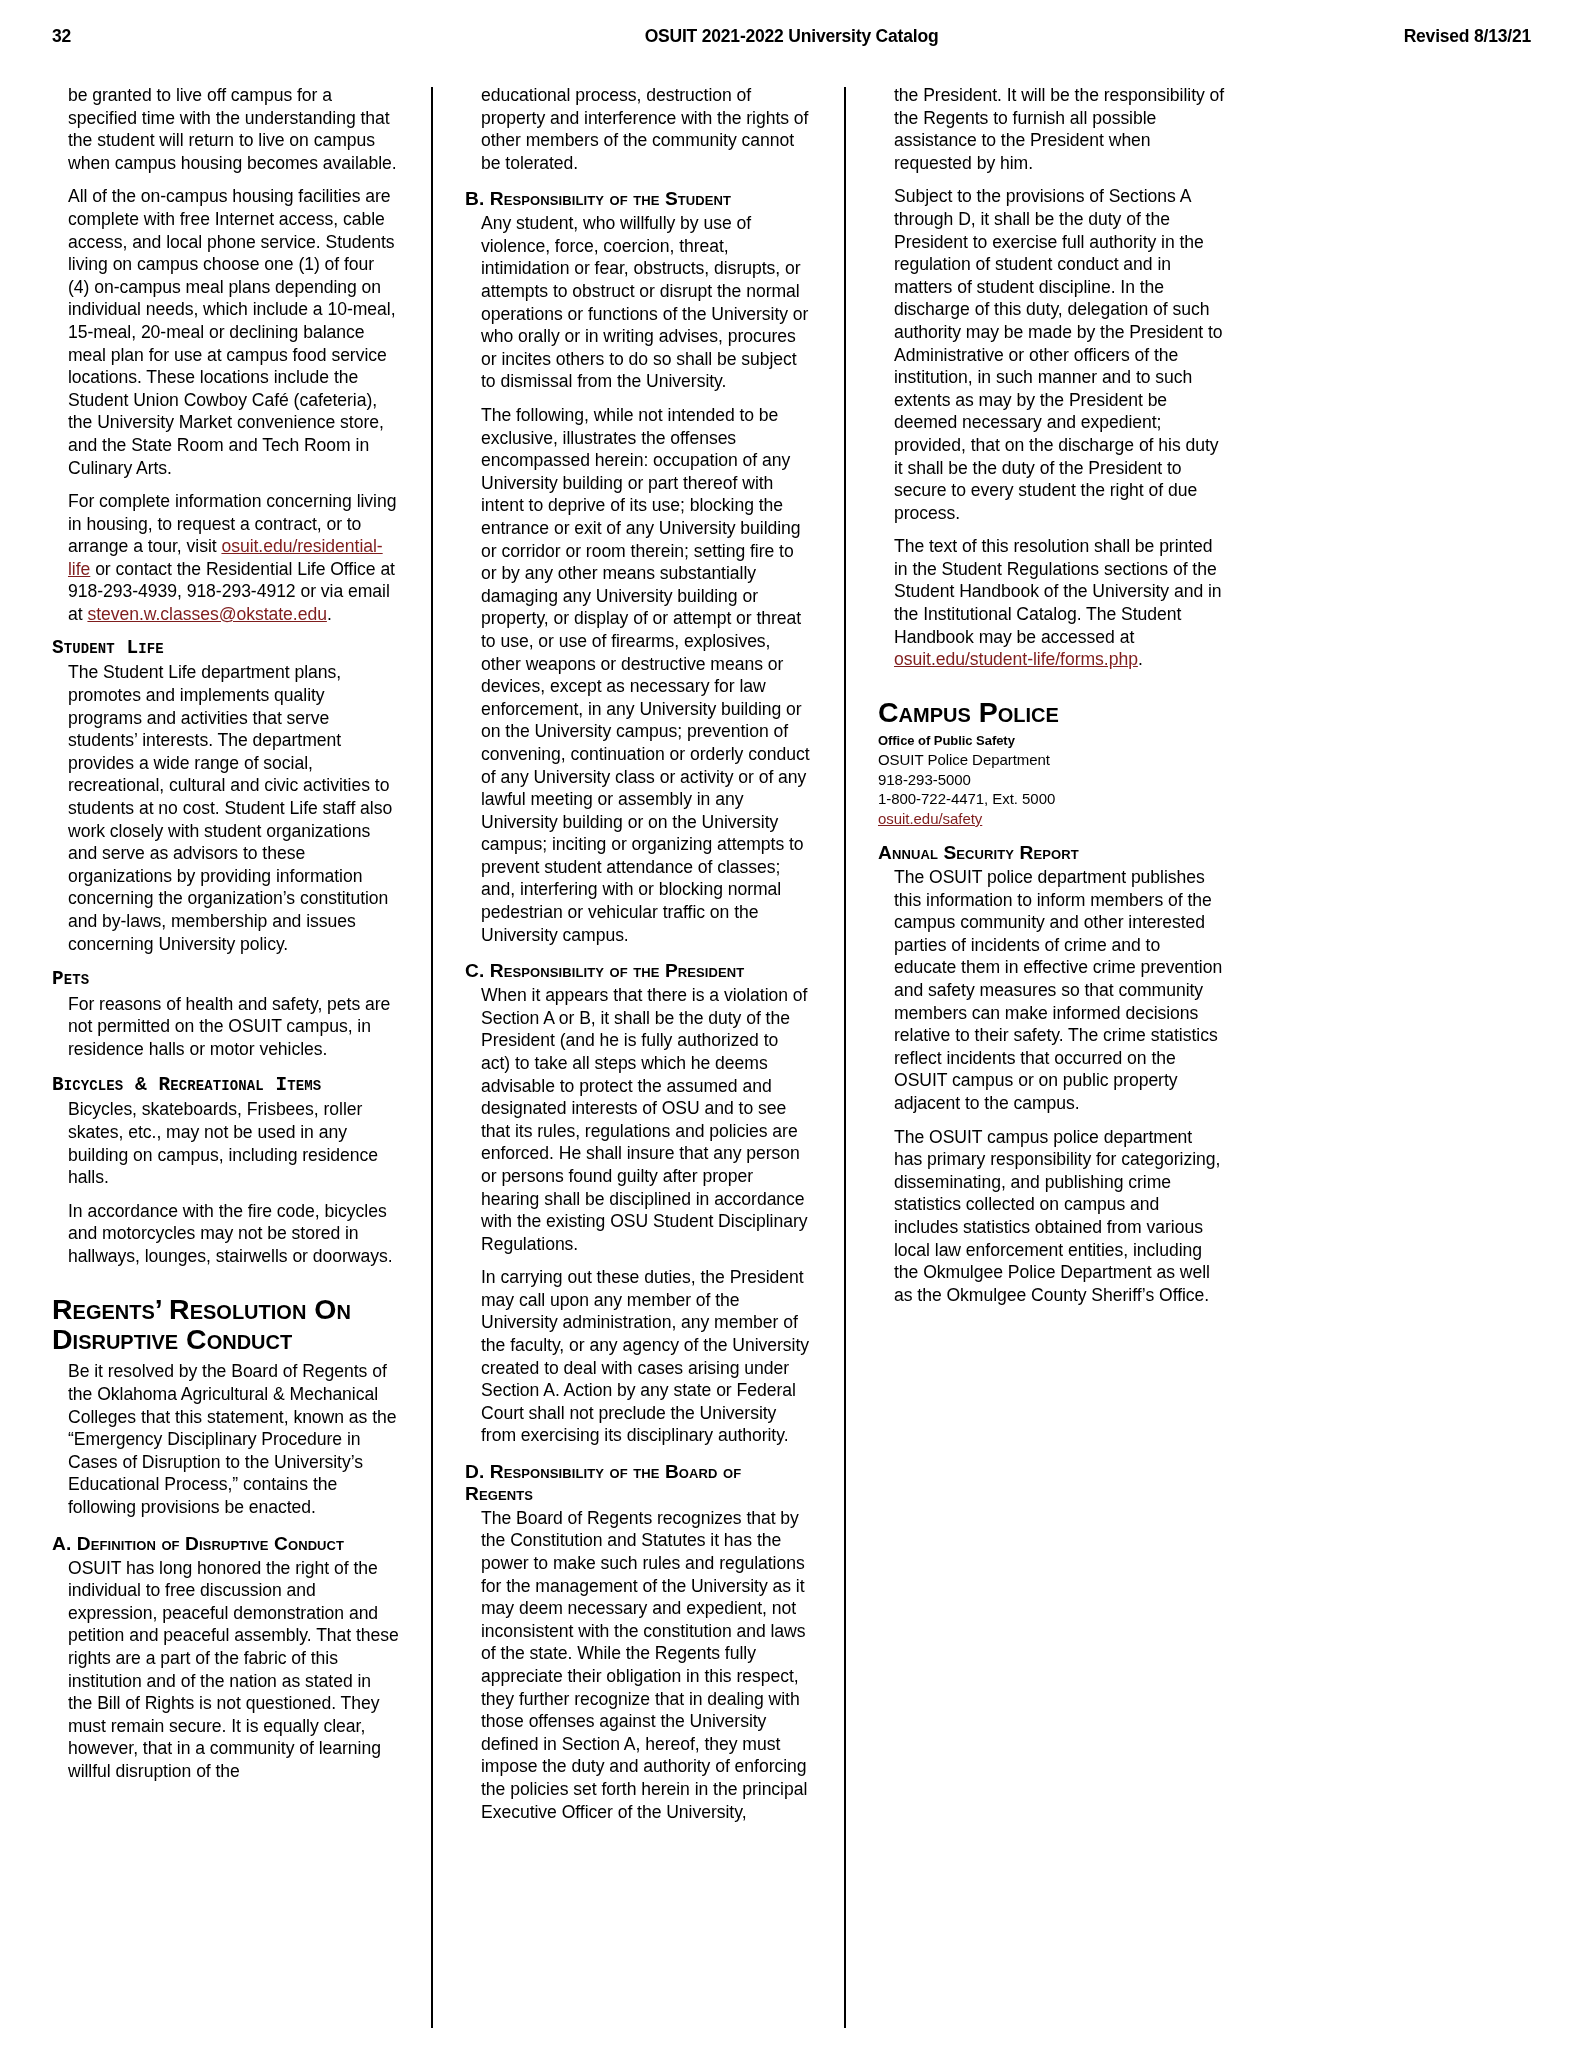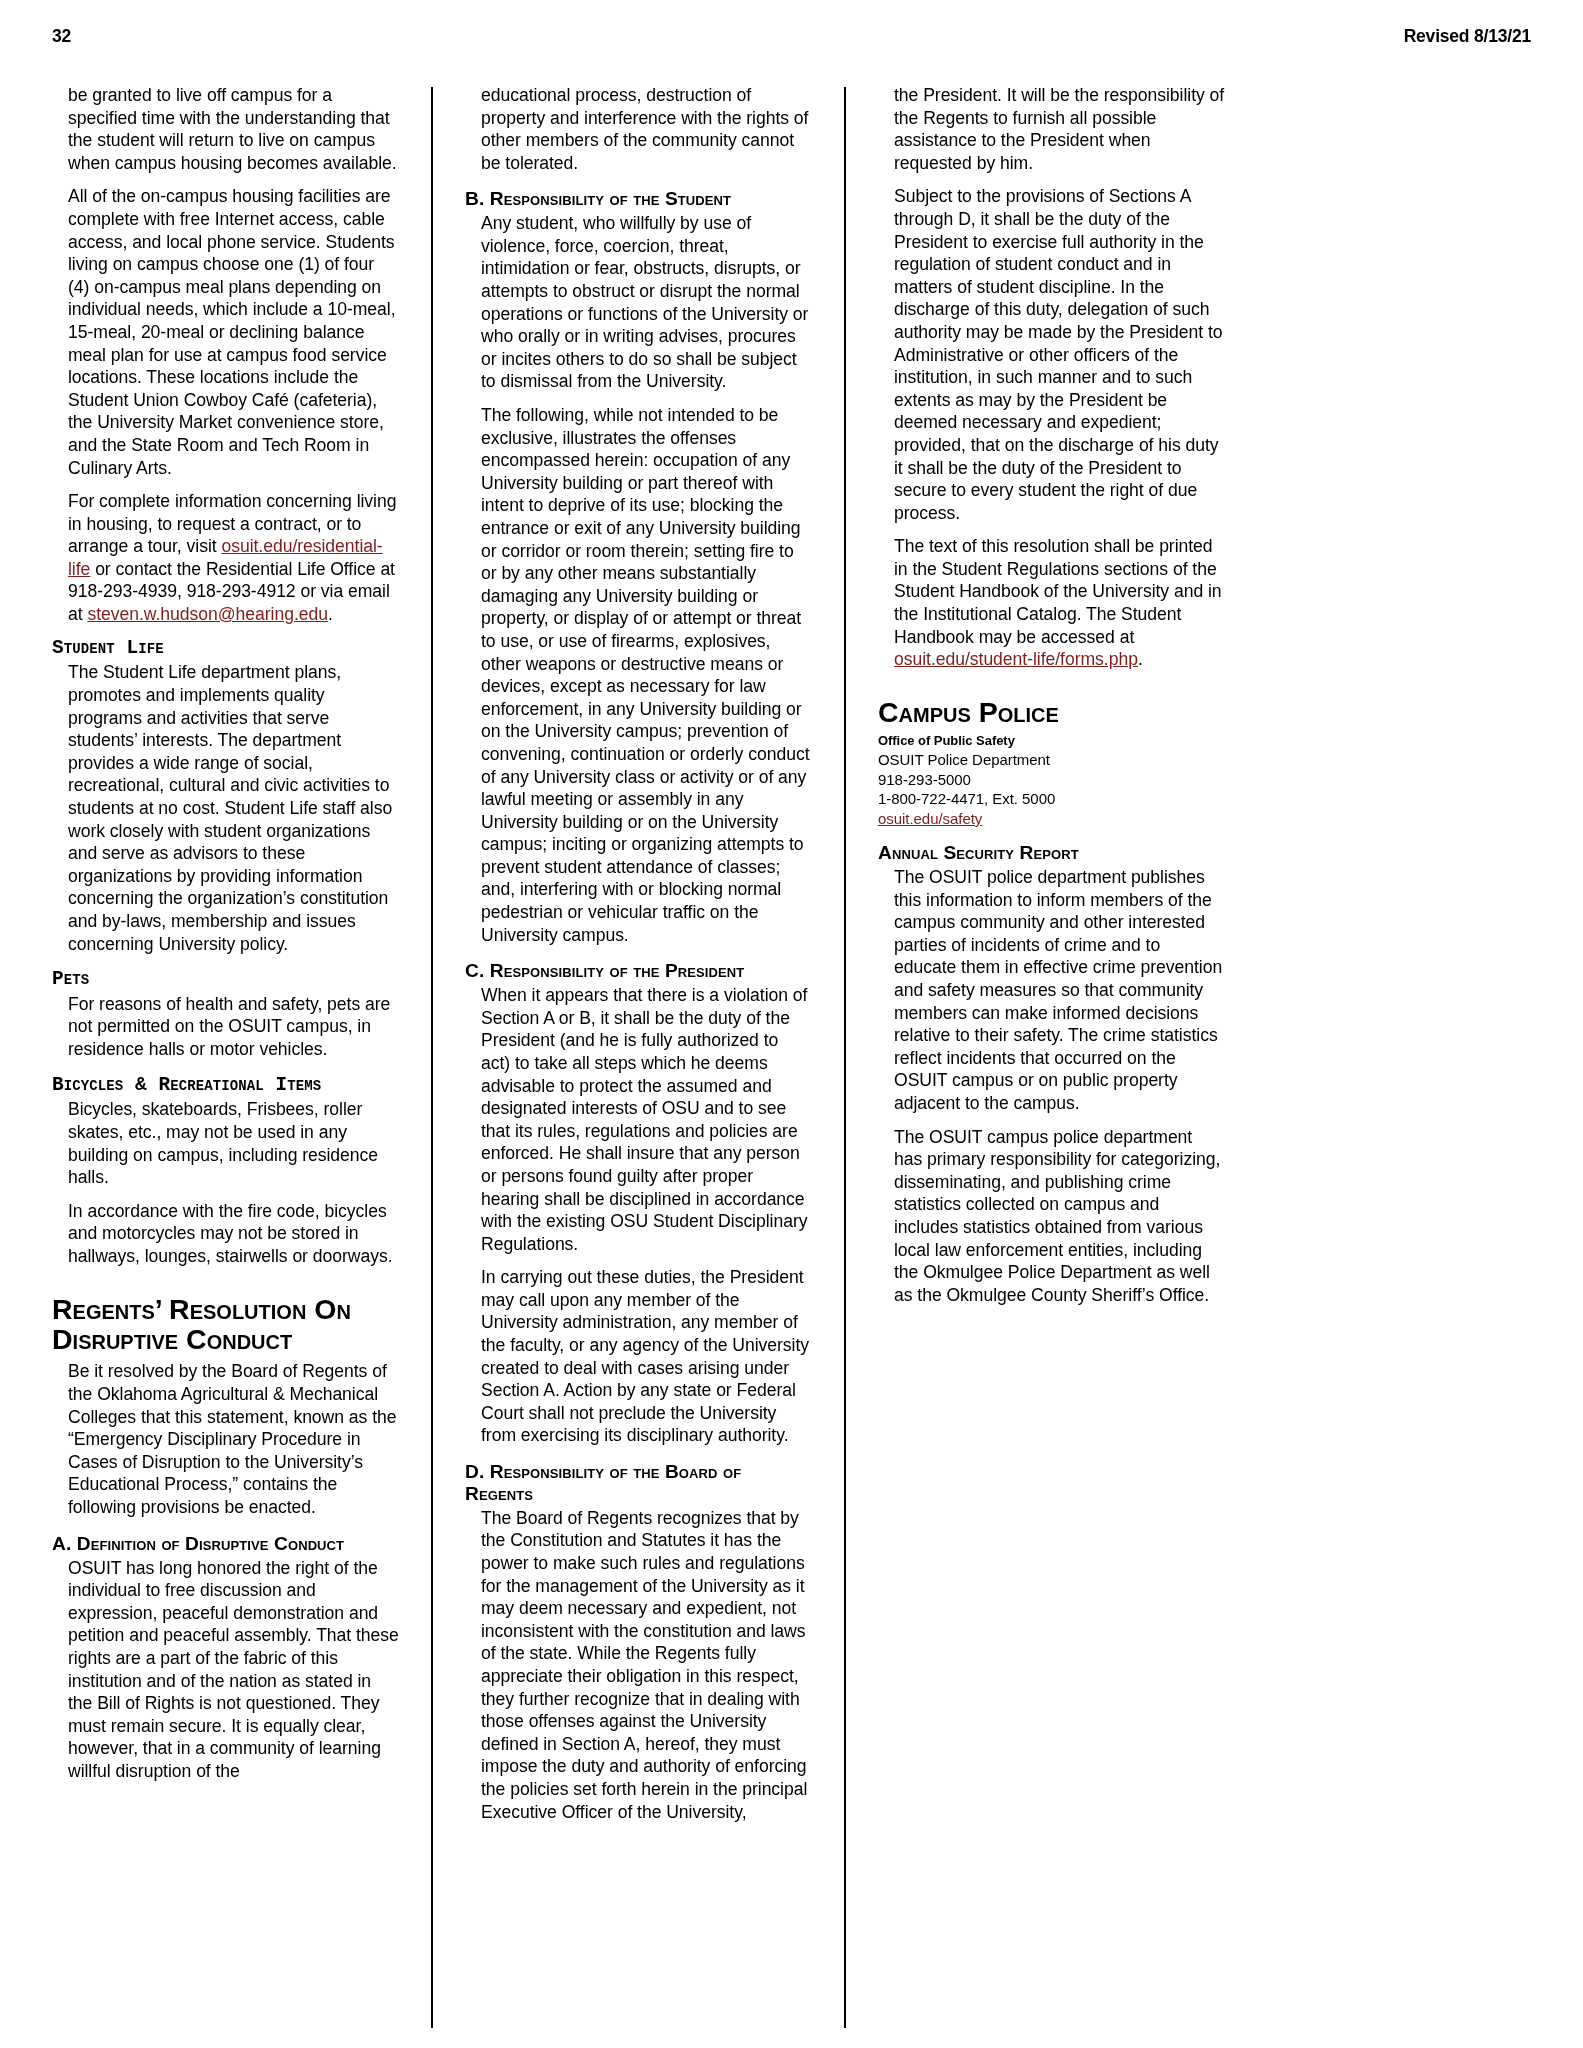--- a/index.html
+++ b/index.html
@@ -131,29 +131,30 @@
   }
   .contact-block { margin: 0 0 11px 0; }
 </style>
 </head>
 <body>
 
 <div class="page">
 
   <div class="runhead">
     <span class="rh-left">32</span>
+    <span class="rh-center">OSUIT 2021-2022 University Catalog</span>
     <span class="rh-right">Revised 8/13/21</span>
   </div>
 
   <div class="cols">
 
     <div class="col col--1">
       <p>be granted to live off campus for a specified time with the understanding that the student will return to live on campus when campus housing becomes available.</p>
       <p>All of the on-campus housing facilities are complete with free Internet access, cable access, and local phone service. Students living on campus choose one (1) of four (4) on-campus meal plans depending on individual needs, which include a 10-meal, 15-meal, 20-meal or declining balance meal plan for use at campus food service locations. These locations include the Student Union Cowboy Café (cafeteria), the University Market convenience store, and the State Room and Tech Room in Culinary Arts.</p>
-      <p><span>For complete information concerning living in housing, to request a contract, or to arrange a tour, visit </span><a class="link" href="#">osuit.edu/residential-life</a><span> or contact the Residential Life Office at 918-293-4939, 918-293-4912 or via email at </span><a class="link" href="#">steven.w.hudson@hearing.edu</a><span>.</span></p>
+      <p><span>For complete information concerning living in housing, to request a contract, or to arrange a tour, visit </span><a class="link" href="#">osuit.edu/residential-life</a><span> or contact the Residential Life Office at 918-293-4939, 918-293-4912 or via email at </span><a class="link" href="#">steven.w.classes@okstate.edu</a><span>.</span></p>
 
       <h3 class="sc first">Student Life</h3>
       <p>The Student Life department plans, promotes and implements quality programs and activities that serve students’ interests. The department provides a wide range of social, recreational, cultural and civic activities to students at no cost. Student Life staff also work closely with student organizations and serve as advisors to these organizations by providing information concerning the organization’s constitution and by-laws, membership and issues concerning University policy.</p>
 
       <h3 class="sc">Pets</h3>
       <p>For reasons of health and safety, pets are not permitted on the OSUIT campus, in residence halls or motor vehicles.</p>
 
       <h3 class="sc">Bicycles &amp; Recreational Items</h3>
       <p>Bicycles, skateboards, Frisbees, roller skates, etc., may not be used in any building on campus, including residence halls.</p>
       <p>In accordance with the fire code, bicycles and motorcycles may not be stored in hallways, lounges, stairwells or doorways.</p>

